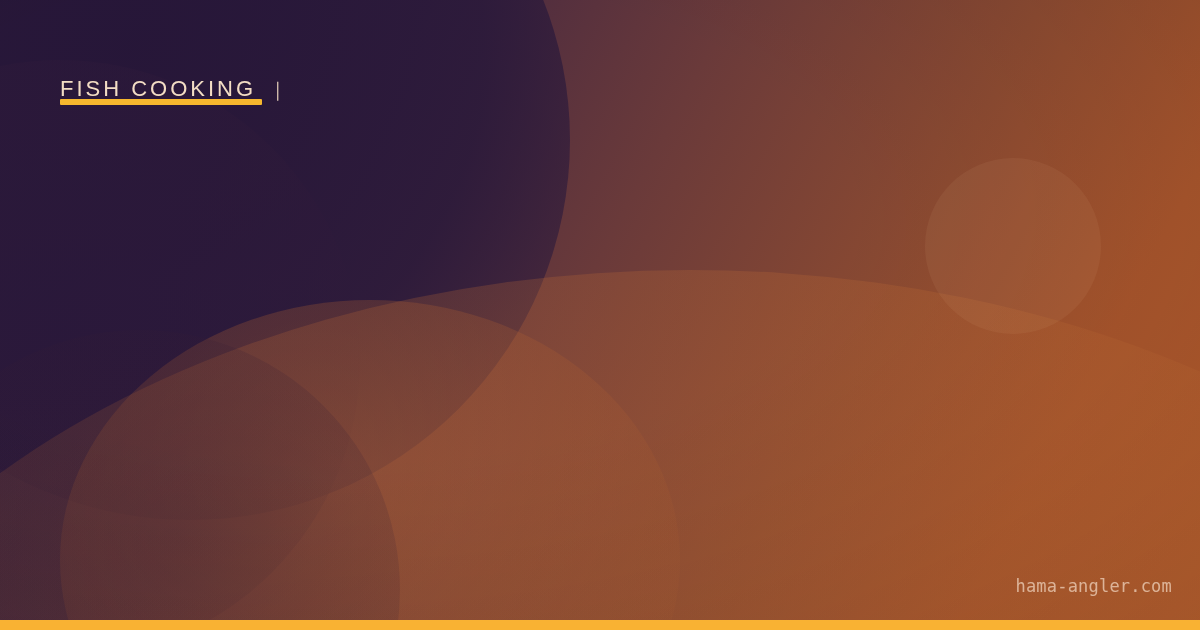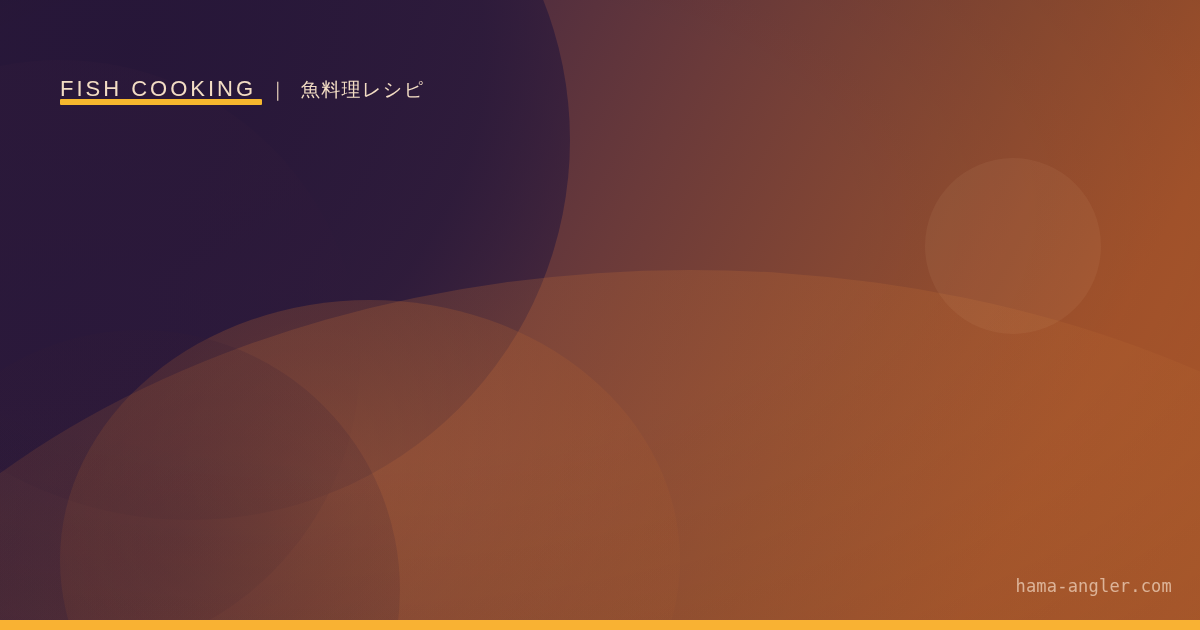--- a/index.html
+++ b/index.html
@@ -213,21 +213,20 @@
   <div class="blob-warm"></div>
   <div class="circle-dark-low"></div>
   <div class="circle-right"></div>
   <div class="vignette"></div>
 
   <div class="content">
 
     <div class="eyebrow">
       <span class="eyebrow-en">FISH COOKING</span>
       <span class="eyebrow-sep">｜</span>
-      <span class="eyebrow-ja">魚料理レシピ</span>
     </div>
 
     <div class="rule"></div>
 
 
     <div class="watermark">hama-angler.com</div>
 
     <div class="footer-bar"></div>
 
   </div>

